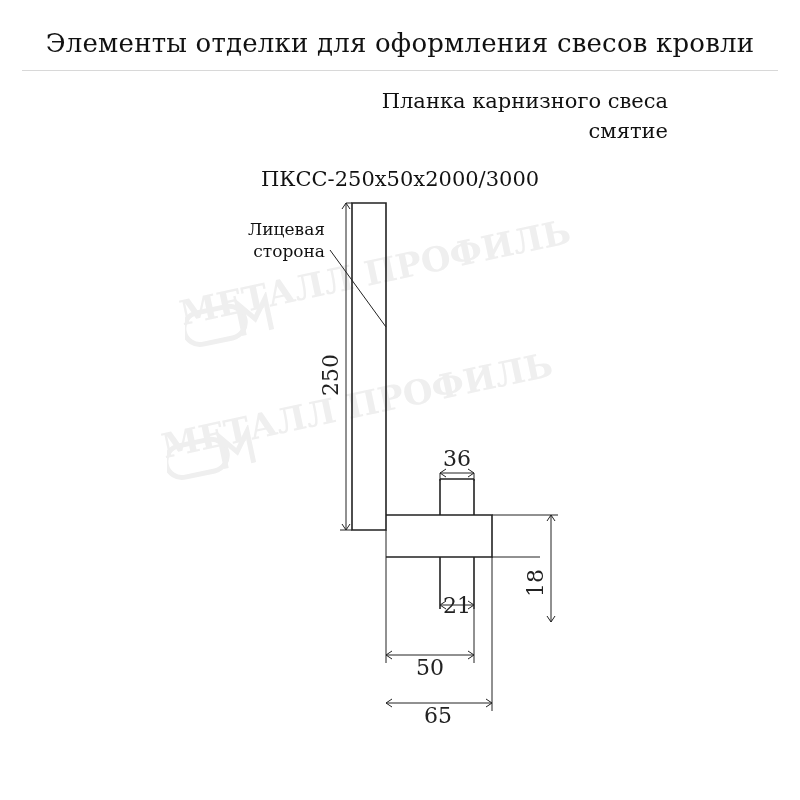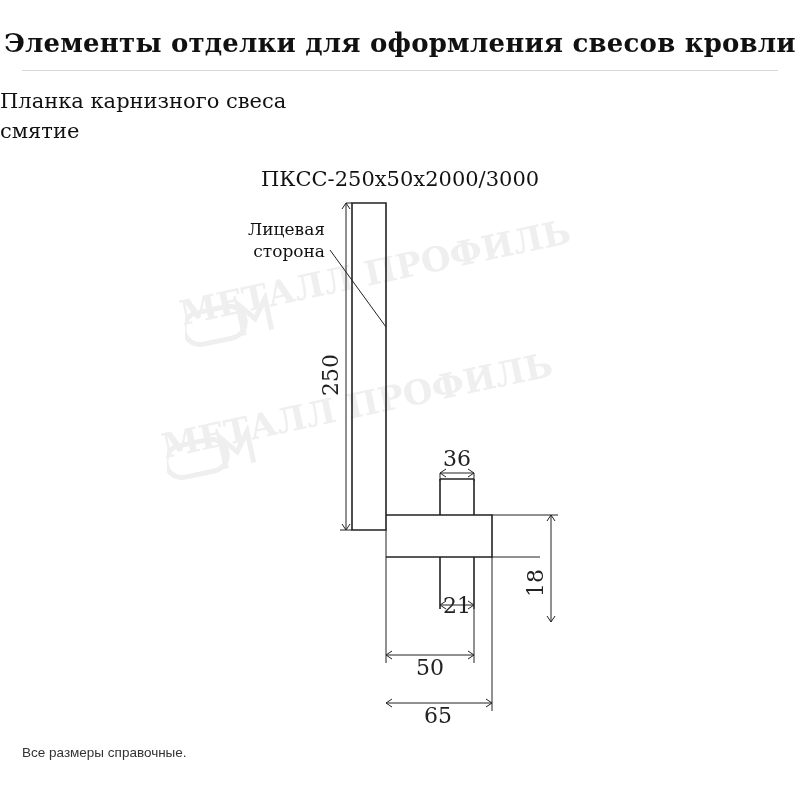--- a/index.html
+++ b/index.html
@@ -22,38 +22,38 @@
 
   
   .main-title {
     position: absolute;
     top: 28px;
     left: 0;
     width: 800px;
     text-align: center;
     font-family: "DejaVu Serif", serif;
     font-size: 26px;
-    font-weight: 700;
+    font-weight: 400;
     letter-spacing: 0.2px;
     color: #111111;
   }
   .rule {
     position: absolute;
     top: 70px;
     left: 22px;
     width: 756px;
     height: 1px;
     background: #d8d8d8;
   }
   .sub-title {
     position: absolute;
     top: 86px;
     left: 0;
     width: 668px;
-    text-align: left;
+    text-align: right;
     font-family: "DejaVu Serif", serif;
     font-size: 21px;
     font-weight: 400;
     line-height: 30px;
     color: #111111;
   }
   .sku-title {
     position: absolute;
     top: 155px;
     left: 0;
@@ -224,16 +224,15 @@
 
       <g stroke="#222222" stroke-width="1" fill="none">
         <path d="M330 65 L386 142"></path>
       </g>
       <text x="325" y="50" fill="#111111" font-family="DejaVu Serif, serif" font-size="17" text-anchor="end">Лицевая</text>
       <text x="325" y="72" fill="#111111" font-family="DejaVu Serif, serif" font-size="17" text-anchor="end">сторона</text>
     </svg>
   </div>
 
   <div class="footnotes">
-    <div>Все размеры справочные.</div>
   </div>
 
 </div>
 
 </body></html>

